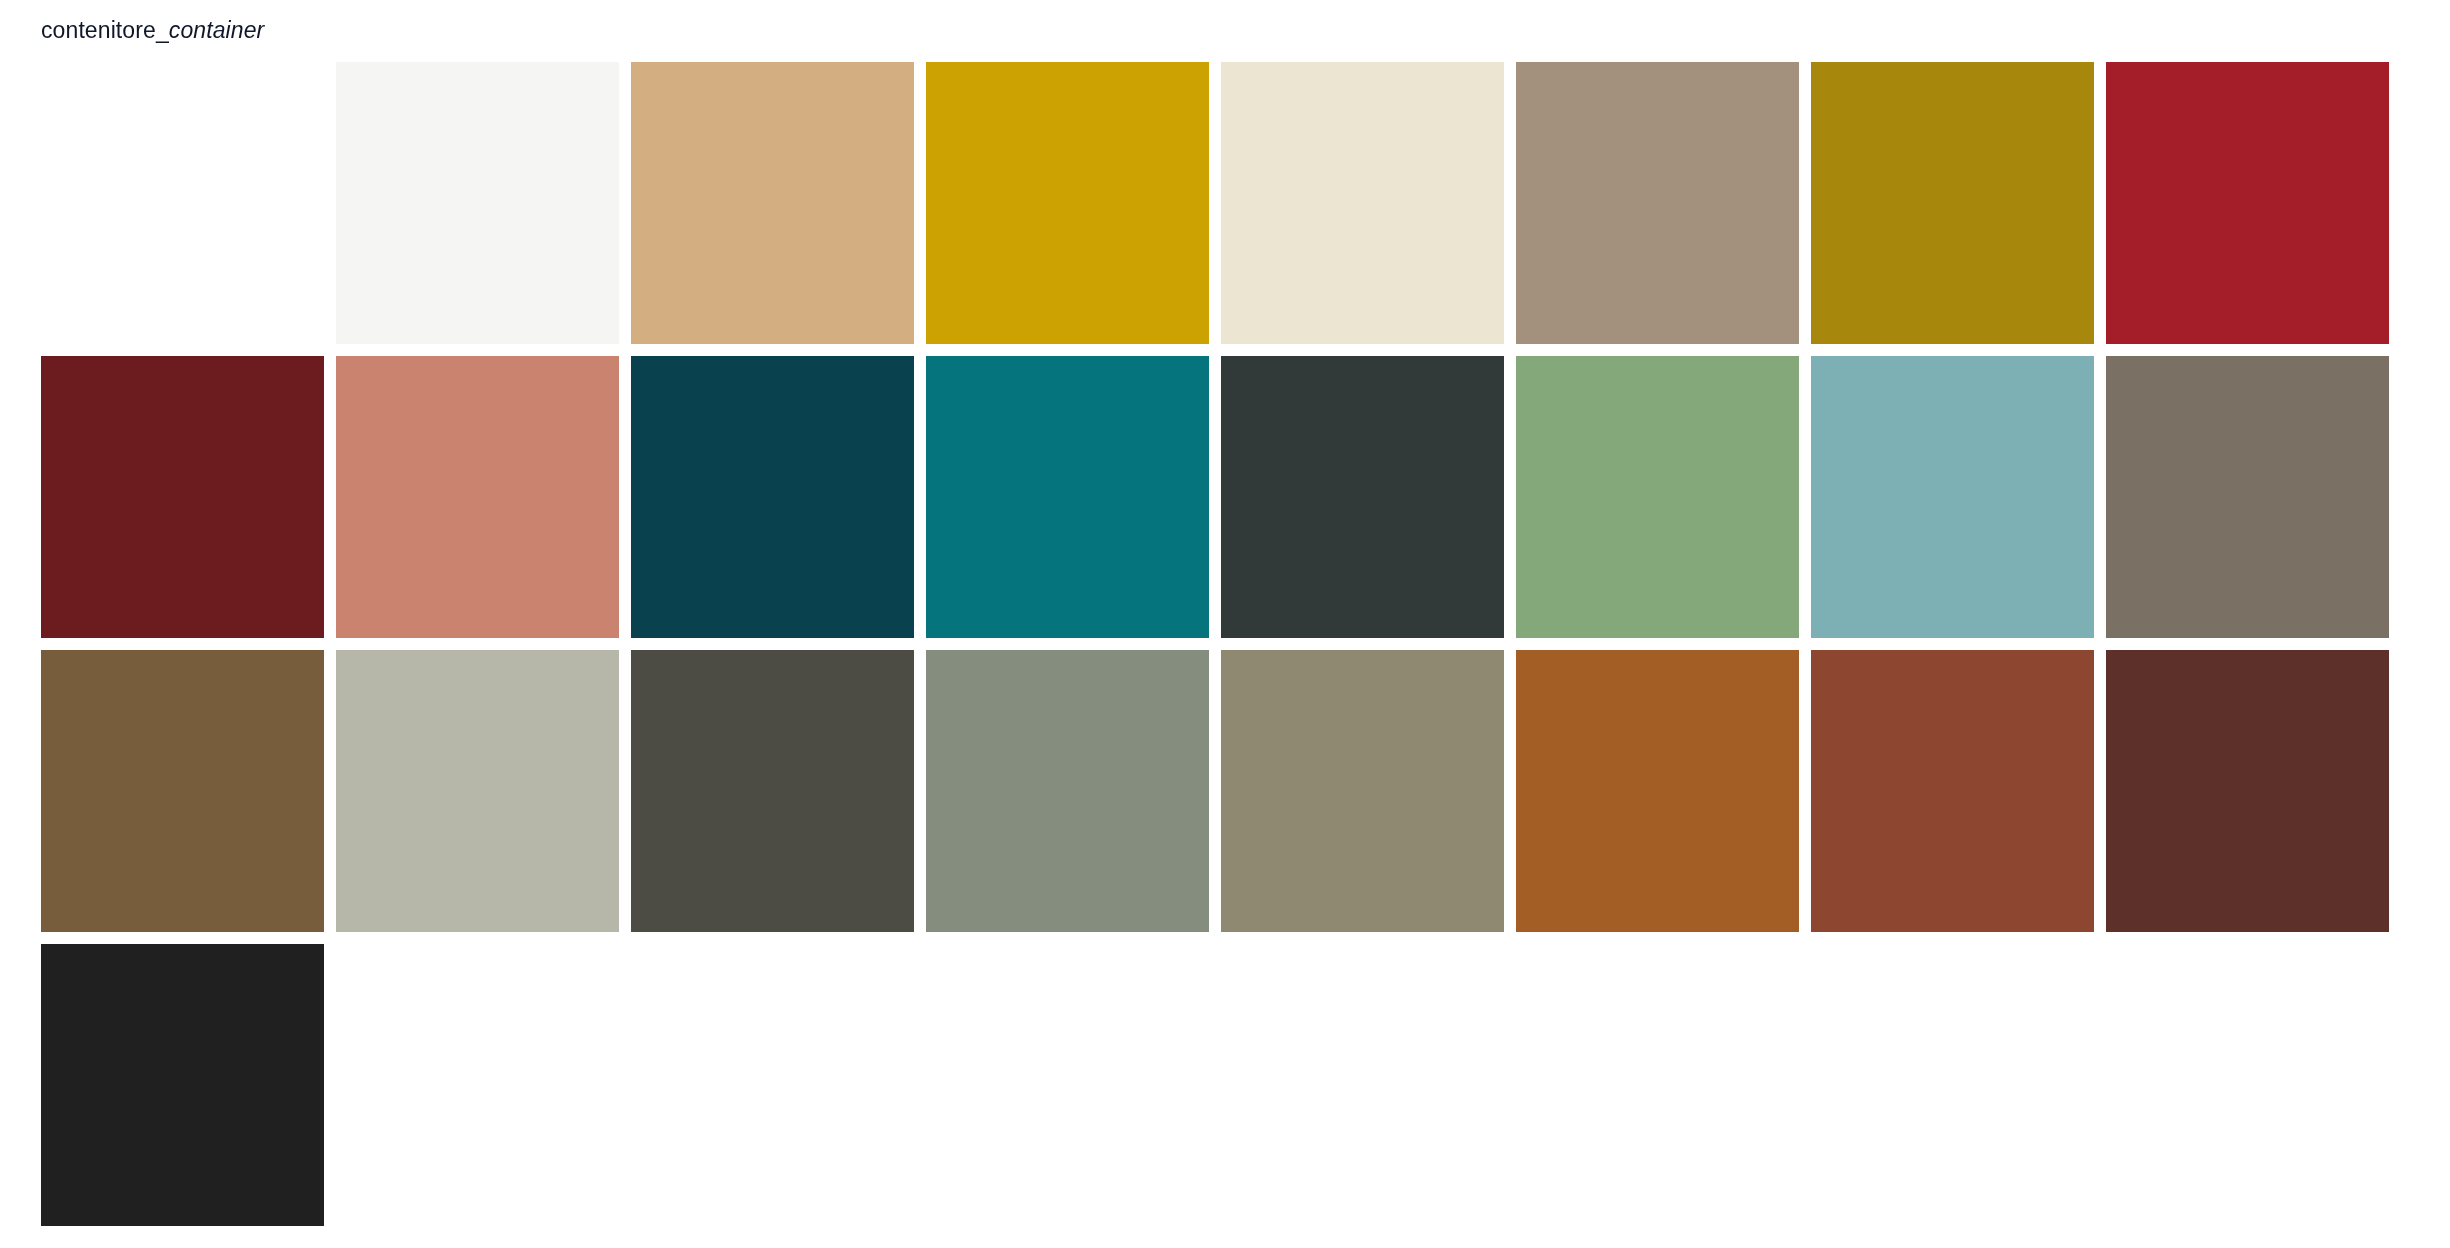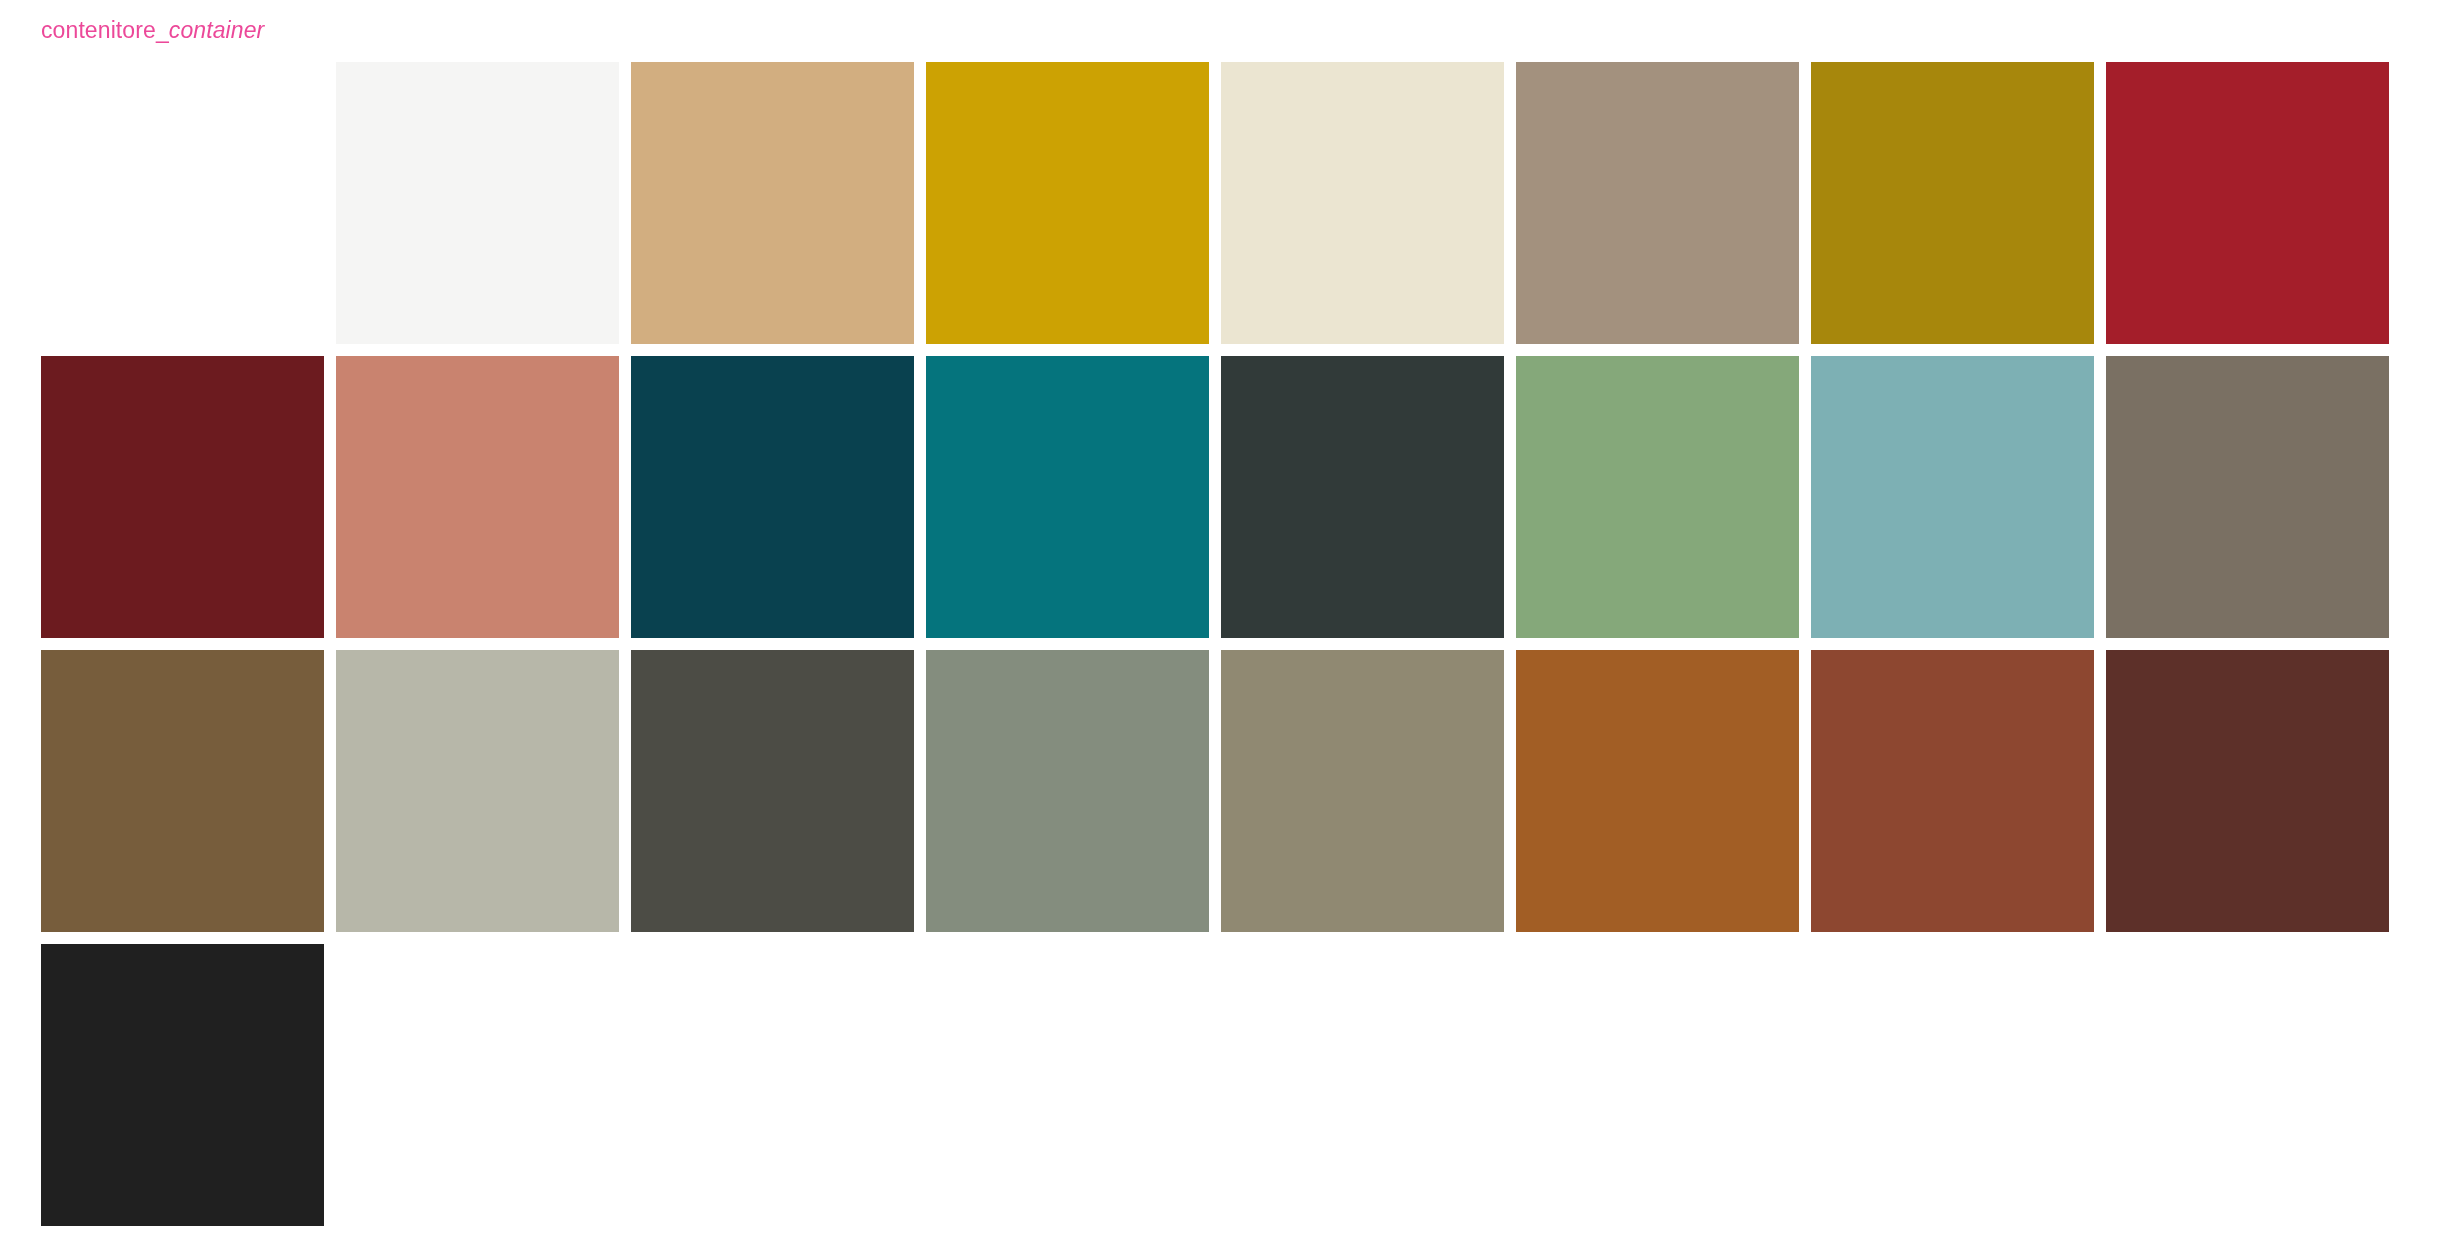--- a/index.html
+++ b/index.html
@@ -19,21 +19,21 @@
     overflow: hidden;
   }
 
   
   .page-title {
     position: absolute;
     left: 41px;
     top: 16px;
     font-size: 23px;
     line-height: 28px;
-    color: #ec4899;
+    color: #0f172a;
     white-space: nowrap;
     letter-spacing: 0.1px;
     text-align: center;
   }
   .page-title .t-regular { font-style: normal; }
   .page-title .t-italic  { font-style: italic; }
 
   
   .swatch-grid {
     position: absolute;

